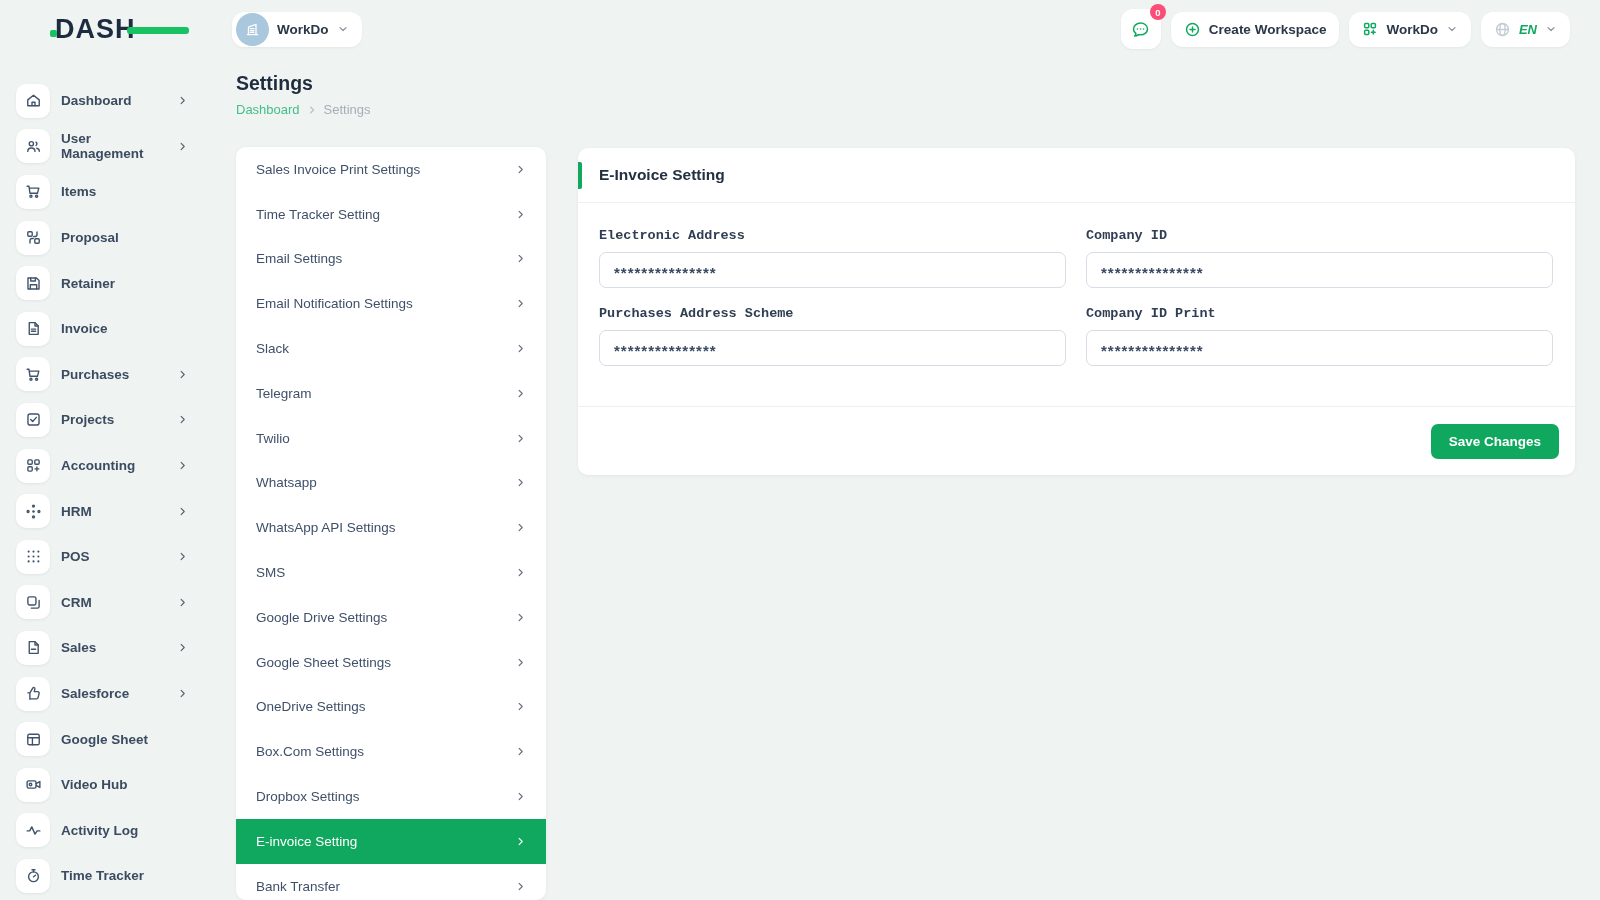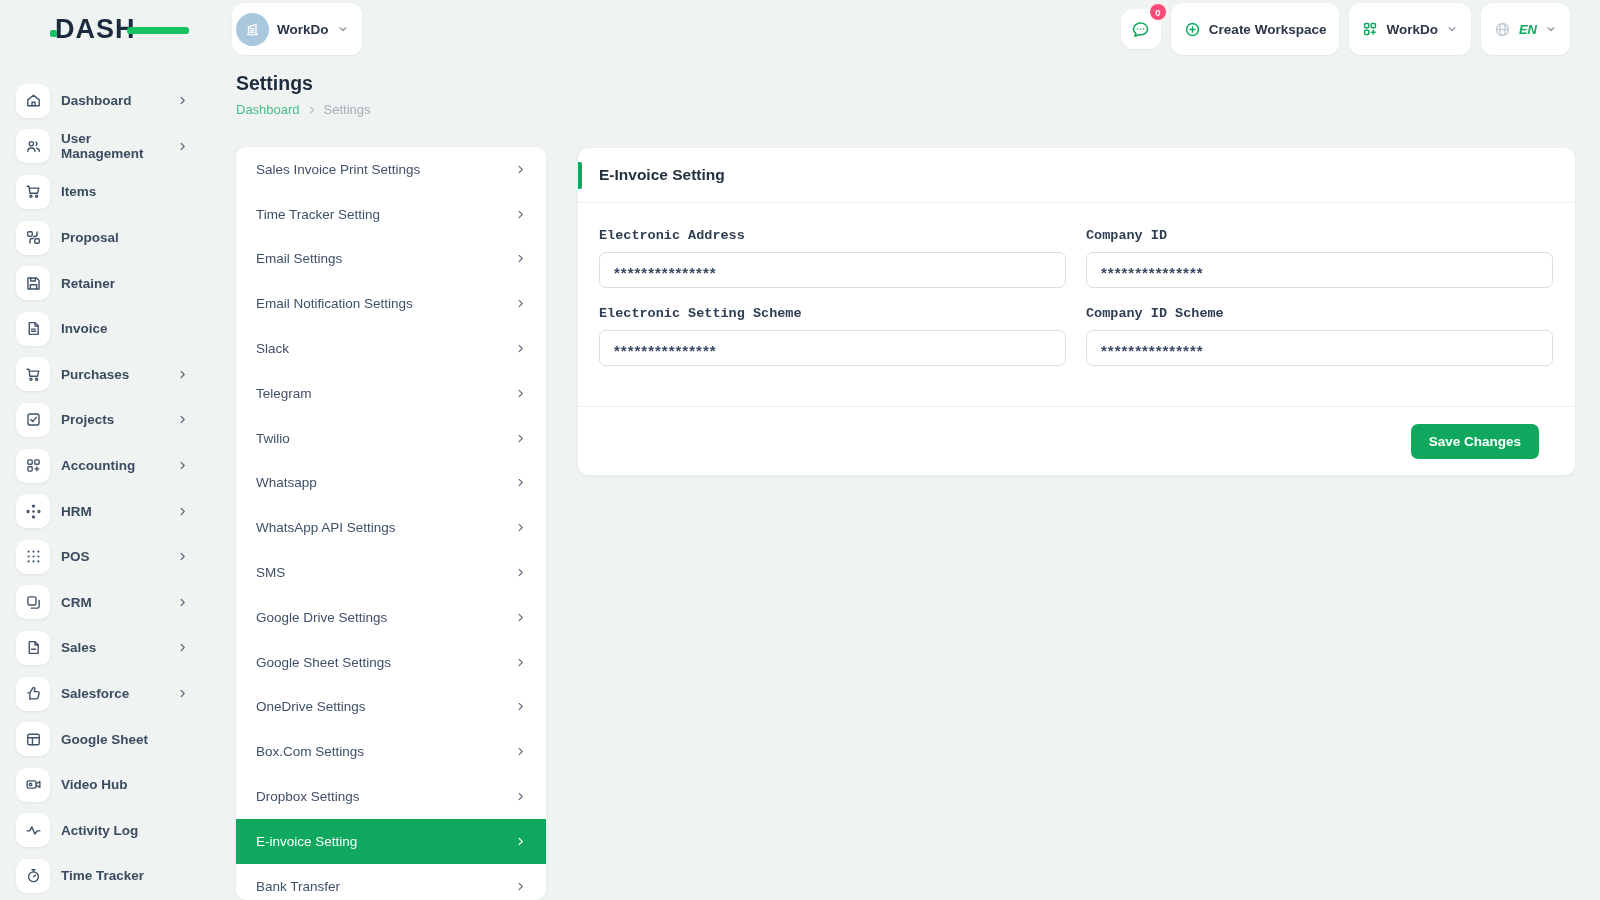--- a/index.html
+++ b/index.html
@@ -24,21 +24,21 @@
   }
   svg{display:block;}
 
   
   .topbar{height:58px;display:flex;align-items:center;padding-right:30px;position:relative;}
   .logo{width:160px;margin-left:55px;position:relative;display:flex;align-items:center;}
   .logo-text{font-size:27px;font-weight:800;letter-spacing:1px;color:var(--navy);font-style:normal;}
   .logo-bar{position:absolute;left:72px;top:50%;transform:translateY(-30%);width:62px;height:7px;background:var(--green-bright);border-radius:3px;}
   .logo-dot{position:absolute;left:-5px;top:54%;width:7px;height:7px;background:var(--green-bright);border-radius:2px;}
   .pill{
-    height:52px;background:var(--card);border-radius:12px;display:inline-flex;align-items:center;
+    height:35px;background:var(--card);border-radius:12px;display:inline-flex;align-items:center;
     gap:8px;padding:0 13px;box-shadow:0 1px 3px rgba(23,37,56,.05);cursor:pointer;
     font-size:13.5px;font-weight:600;color:#2b3648;white-space:nowrap;
   }
   .workspace-pill{margin-left:17px;padding-left:4px;}
   .avatar{width:33px;height:33px;border-radius:50%;background:#a9c7dd;display:flex;align-items:center;justify-content:center;}
   .right-cluster{margin-left:auto;display:flex;align-items:center;gap:10px;}
   .icon-tile{width:40px;height:40px;padding:0;justify-content:center;position:relative;}
   .badge{
     position:absolute;top:-5px;right:-5px;min-width:16px;height:16px;border-radius:8px;
     background:var(--badge);color:#fff;font-size:9.5px;font-weight:700;
@@ -88,21 +88,21 @@
   .accent{position:absolute;left:0;top:14px;width:3.5px;height:27px;background:var(--green);border-radius:0 2px 2px 0;}
   .detail-title{font-size:15.5px;font-weight:700;color:#22303f;}
   .detail-body{padding:25px 22px 0 21px;display:grid;grid-template-columns:1fr 1fr;column-gap:20px;row-gap:18px;}
   .field-label{font-size:13.5px;font-weight:700;color:#2f3e53;margin-bottom:9px;font-family:Liberation Mono, monospace;}
   .field-input{
     width:100%;height:36px;border:1.4px solid var(--border);border-radius:7px;background:#fff;
     padding:4px 0 0 14px;font-family:"Liberation Sans","DejaVu Sans",sans-serif;
     font-size:15px;font-weight:600;letter-spacing:1px;color:#3a4a63;outline:none;
   }
   .detail-foot{margin-top:auto;border-top:1px solid var(--divider);height:69px;flex:0 0 69px;
-    display:flex;align-items:center;justify-content:flex-end;padding-right:36px;}
+    display:flex;align-items:center;justify-content:flex-end;padding-right:16px;}
   .save-btn{
     height:35px;padding:0 18px;background:var(--green);color:#fff;border:none;border-radius:7px;
     font-family:"Liberation Sans","DejaVu Sans",sans-serif;font-size:13.5px;font-weight:600;cursor:pointer;
   }
 </style>
 </head>
 <body>
 
 <header class="topbar">
   <div class="logo">
@@ -556,19 +556,19 @@
   </div>
 
 <section class="detail-card">
   <div class="detail-head">
     <span class="accent"></span>
     <span class="detail-title">E-Invoice Setting</span>
   </div>
   <div class="detail-body" id="einvoice-fields">
       <div><div class="field-label">Electronic Address</div><input class="field-input" type="text" readonly="" value="***************" style=""></div>
       <div><div class="field-label">Company ID</div><input class="field-input" type="text" readonly="" value="***************" style=""></div>
-      <div><div class="field-label">Electronic Setting Scheme</div><input class="field-input" type="text" readonly="" value="***************" style=""></div>
-      <div><div class="field-label">Company ID Scheme</div><input class="field-input" type="text" readonly="" value="***************" style=""></div>
+      <div><div class="field-label">Purchases Address Scheme</div><input class="field-input" type="text" readonly="" value="***************" style=""></div>
+      <div><div class="field-label">Company ID Print</div><input class="field-input" type="text" readonly="" value="***************" style=""></div>
     </div>
   <div class="detail-foot">
     <button class="save-btn">Save Changes</button>
   </div>
 </section>
 
 </body></html>

